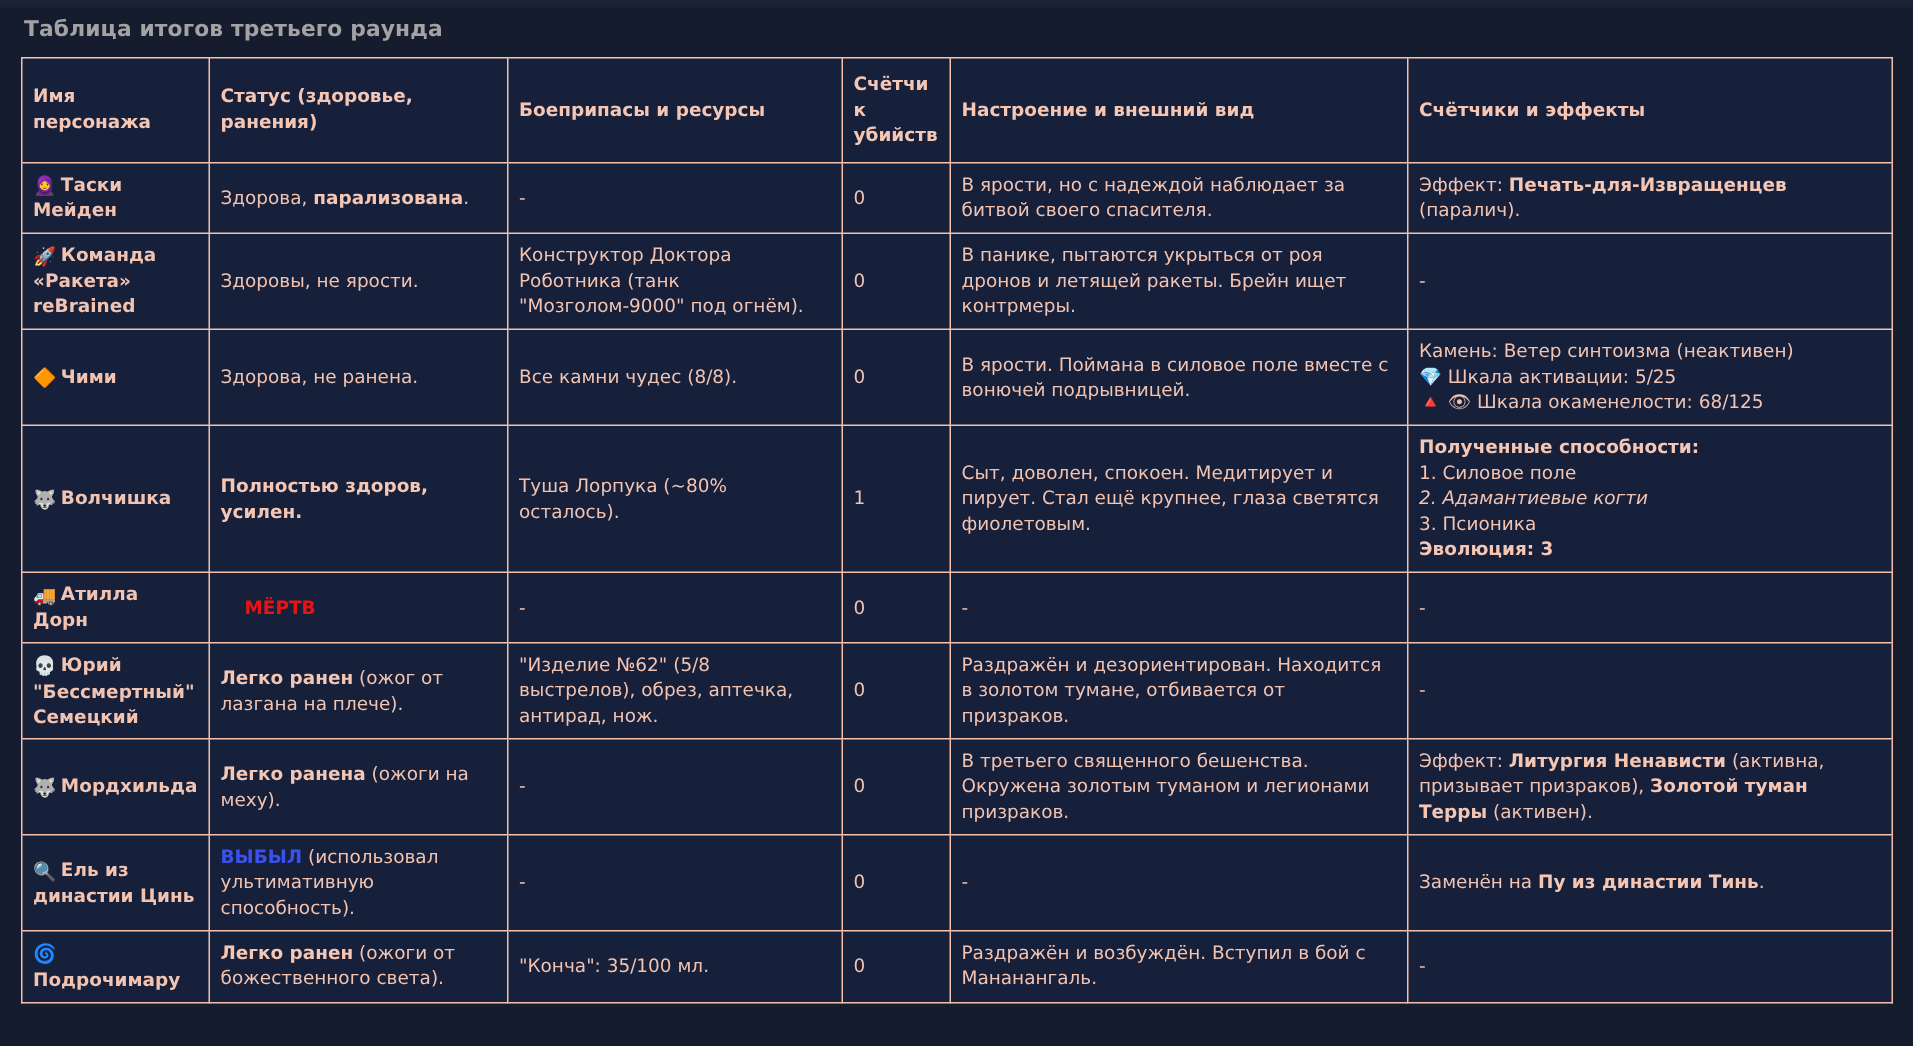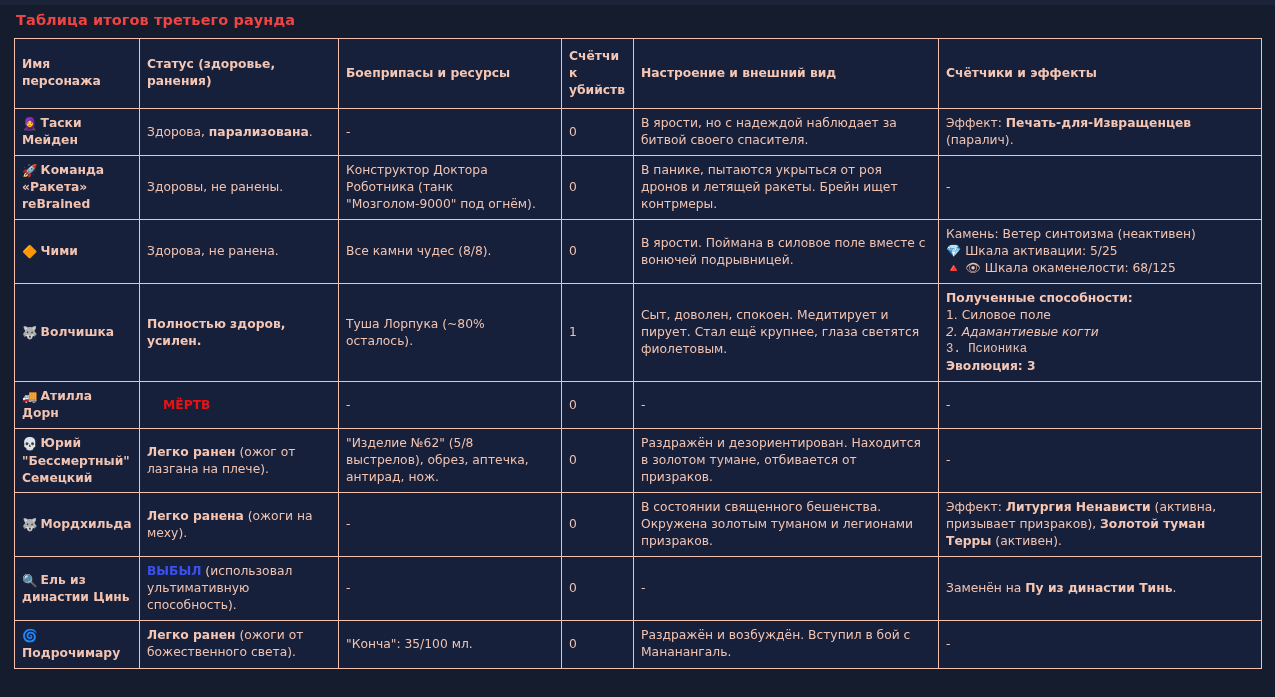--- a/index.html
+++ b/index.html
@@ -27,21 +27,21 @@
     width: 1275px;
     height: 5px;
     background: #1a2337;
   }
   .title {
     position: absolute;
     left: 16px;
     top: 12px;
     font-size: 14.5px;
     font-weight: bold;
-    color: #ef4444;
+    color: #a3a3a3;
     letter-spacing: 0.1px;
   }
   .table-wrap {
     position: absolute;
     left: 14px;
     top: 38px;
     width: 1247px;
   }
   table.results {
     border-collapse: collapse;
@@ -121,21 +121,21 @@
           <tr>
             <td class="name-cell"><span class="ico">🧕</span><span>Таски Мейден</span></td>
             <td>Здорова, <b>парализована</b>.</td>
             <td>-</td>
             <td>0</td>
             <td>В ярости, но с надеждой наблюдает за битвой своего спасителя.</td>
             <td>Эффект: <b>Печать-для-Извращенцев</b> (паралич).</td>
           </tr>
           <tr>
             <td class="name-cell"><span class="ico">🚀</span><span>Команда «Ракета» reBrained</span></td>
-            <td>Здоровы, не ранены.</td>
+            <td>Здоровы, не ярости.</td>
             <td>Конструктор Доктора Роботника (танк "Мозголом-9000" под огнём).</td>
             <td>0</td>
             <td>В панике, пытаются укрыться от роя дронов и летящей ракеты. Брейн ищет контрмеры.</td>
             <td>-</td>
           </tr>
           <tr>
             <td class="name-cell"><span class="ico">🔶</span><span>Чими</span></td>
             <td>Здорова, не ранена.</td>
             <td>Все камни чудес (8/8).</td>
             <td>0</td>
@@ -152,21 +152,21 @@
             <td class="name-cell"><span class="ico">🐺</span><span>Волчишка</span></td>
             <td><b>Полностью здоров, усилен.</b></td>
             <td>Туша Лорпука (~80% осталось).</td>
             <td>1</td>
             <td>Сыт, доволен, спокоен. Медитирует и пирует. Стал ещё крупнее, глаза светятся фиолетовым.</td>
             <td>
               <span class="lines">
                 <b style="display: block;">Полученные способности:</b>
                 <span style="display: block;">1. Силовое поле</span>
                 <span style="display: block; font-style: italic;">2. Адамантиевые когти</span>
-                <span style="display: block; font-family: Liberation Mono, monospace;">3. Псионика</span>
+                <span style="display: block;">3. Псионика</span>
                 <b style="display: block;">Эволюция: 3</b>
               </span>
             </td>
           </tr>
           <tr>
             <td class="name-cell"><span class="ico">🚚</span><span>Атилла Дорн</span></td>
             <td><span class="dead">МЁРТВ</span></td>
             <td>-</td>
             <td>0</td>
             <td>-</td>
@@ -178,21 +178,21 @@
             <td>"Изделие №62" (5/8 выстрелов), обрез, аптечка, антирад, нож.</td>
             <td>0</td>
             <td>Раздражён и дезориентирован. Находится в золотом тумане, отбивается от призраков.</td>
             <td>-</td>
           </tr>
           <tr>
             <td class="name-cell"><span class="ico">🐺</span><span>Мордхильда</span></td>
             <td><b>Легко ранена</b> (ожоги на меху).</td>
             <td>-</td>
             <td>0</td>
-            <td>В состоянии священного бешенства. Окружена золотым туманом и легионами призраков.</td>
+            <td>В третьего священного бешенства. Окружена золотым туманом и легионами призраков.</td>
             <td><span>Эффект: </span><b>Литургия Ненависти</b><span> (активна, призывает призраков), </span><b>Золотой туман Терры</b><span> (активен).</span></td>
           </tr>
           <tr>
             <td class="name-cell"><span class="ico">🔍</span><span>Ель из династии Цинь</span></td>
             <td><span class="out">ВЫБЫЛ</span> (использовал ультимативную способность).</td>
             <td>-</td>
             <td>0</td>
             <td>-</td>
             <td><span>Заменён на </span><b>Пу из династии Тинь</b><span>.</span></td>
           </tr>

